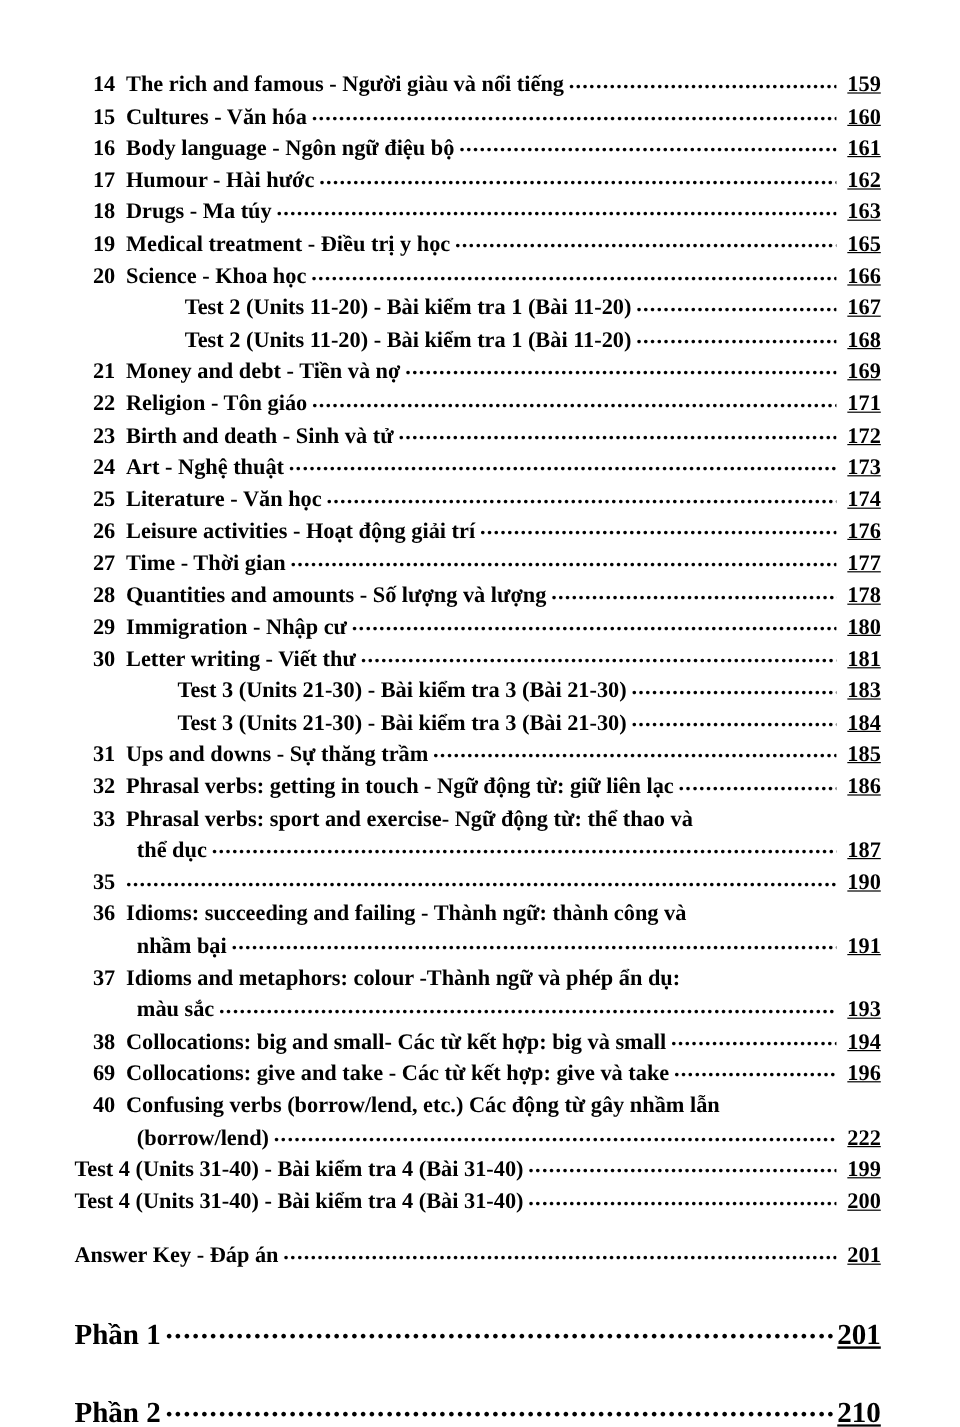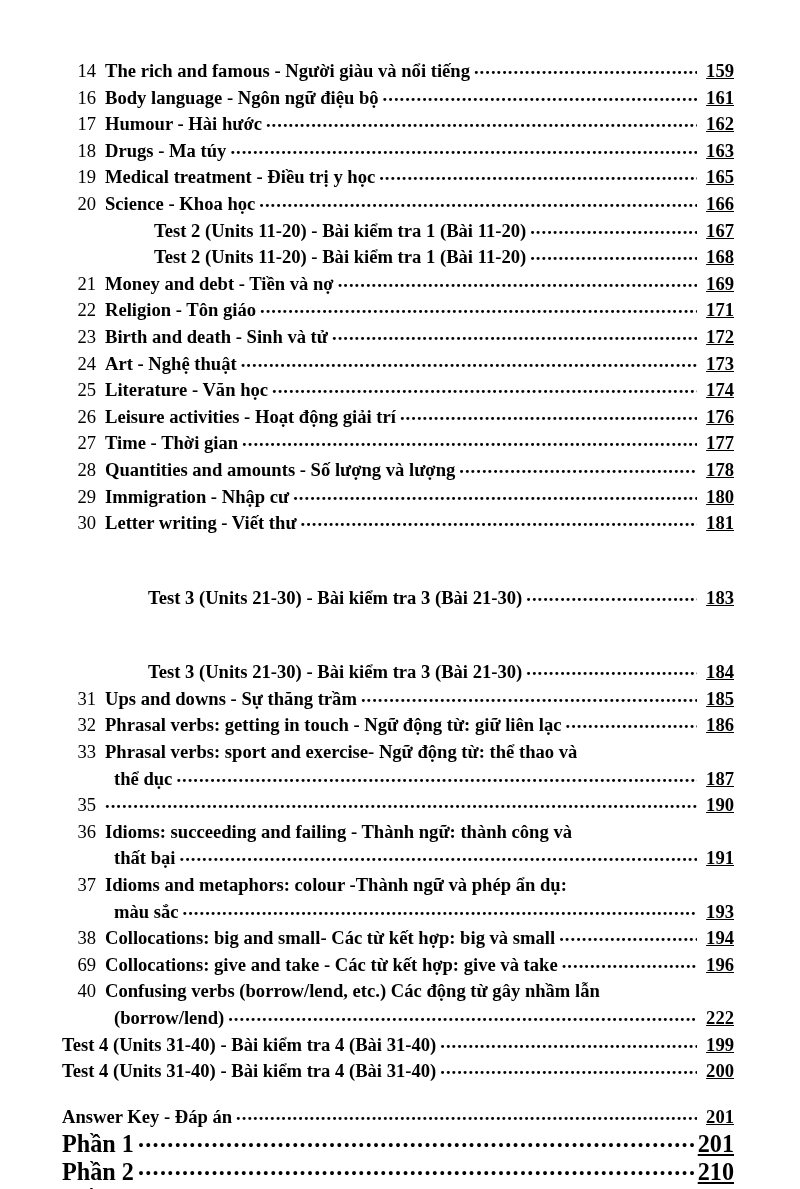--- a/index.html
+++ b/index.html
@@ -37,21 +37,21 @@
     width: 100%;
     font-weight: bold;
     font-size: 18.6px;
     line-height: 26.6px;
     white-space: nowrap;
   }
   .num {
     flex: 0 0 34px;
     text-align: right;
     padding-right: 9px;
-    font-weight: normal;
+    font-weight: bold;
   }
   .title {
     flex: 0 0 auto;
     padding-right: 4px;
   }
   .leader {
     flex: 1 1 auto;
     overflow: hidden;
     white-space: nowrap;
     min-width: 6px;
@@ -75,27 +75,28 @@
   
   .entry.cont .num {
     
   }
   .entry.cont .title {
     padding-left: 9px;
   }
 
   
   .entry.test2 .title { padding-left: 49px; }
-  .entry.test3 .title { padding-left: 43px; margin-top: 48px; }
+  .entry.test3 .title { padding-left: 43px; }
   .entry.flush .title { padding-left: 0; }
 
   
   .entry.big {
     font-size: 24.2px;
     line-height: 27.4px;
+    margin-top: 38px;
   }
   .entry.big .leader {
     top: -5px;
     letter-spacing: 1.3px;
   }
 
   
   .gap { height: 19px; }
 </style>
 </head>
@@ -103,20 +104,26 @@
 
 <div class="page">
   <div class="toc" id="toc-list">
       <div class="entry">
         <span class="num">14</span>
         <span class="title">The rich and famous - Người giàu và nổi tiếng</span>
         <span class="leader"></span>
         <span class="pg">159</span>
       </div>
       <div class="entry">
+        <span class="num">15</span>
+        <span class="title">Cultures - Văn hóa</span>
+        <span class="leader"></span>
+        <span class="pg">160</span>
+      </div>
+      <div class="entry">
         <span class="num">16</span>
         <span class="title">Body language - Ngôn ngữ điệu bộ</span>
         <span class="leader"></span>
         <span class="pg">161</span>
       </div>
       <div class="entry">
         <span class="num">17</span>
         <span class="title">Humour - Hài hước</span>
         <span class="leader"></span>
         <span class="pg">162</span>
@@ -249,21 +256,21 @@
         <span class="num">35</span>
         <span class="leader"></span>
         <span class="pg">190</span>
       </div>
       <div class="entry nowrap-leader">
         <span class="num">36</span>
         <span class="title">Idioms: succeeding and failing - Thành ngữ: thành công và</span>
       </div>
       <div class="entry cont">
         <span class="num"></span>
-        <span class="title">thất bại</span>
+        <span class="title">nhầm bại</span>
         <span class="leader"></span>
         <span class="pg">191</span>
       </div>
       <div class="entry nowrap-leader">
         <span class="num">37</span>
         <span class="title">Idioms and metaphors: colour -Thành ngữ và phép ẩn dụ:</span>
       </div>
       <div class="entry cont">
         <span class="num"></span>
         <span class="title">màu sắc</span>

